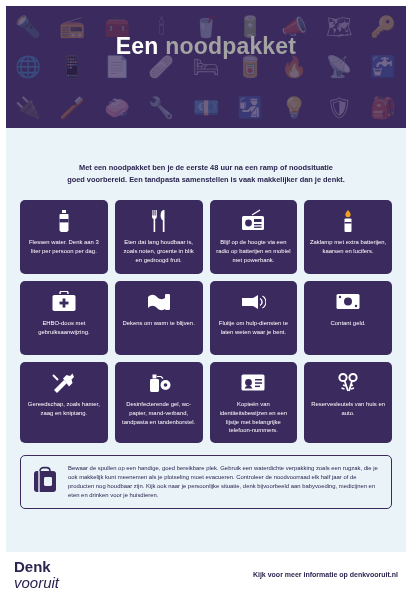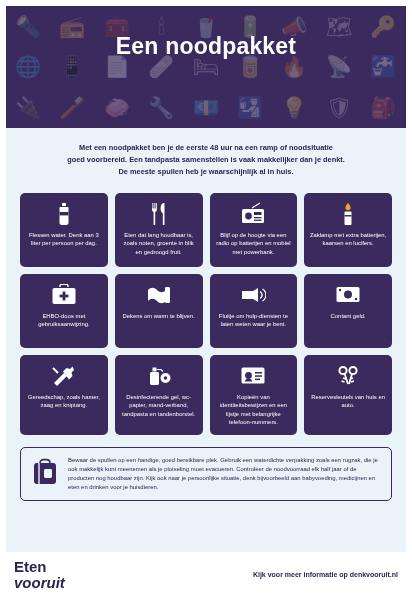--- a/index.html
+++ b/index.html
@@ -50,29 +50,29 @@
     z-index: 2;
     text-align: center;
     padding-top: 26px;
     color: #ffffff;
     font-size: 23px;
     font-weight: bold;
     line-height: 1.22;
     letter-spacing: 0.2px;
   }
   .header-title .accent {
-    color: #ffffff;
+    color: #a3a3a3;
     margin-top: 44px;
   }
 
   
   .body-panel {
     position: relative;
     background: #eaf3f8;
-    padding: 8px 14px 8px 14px;
+    padding: 28px 14px 8px 14px;
     min-height: 424px;
     box-sizing: border-box;
   }
   .intro {
     text-align: center;
     color: #2b2550;
     font-size: 7.4px;
     font-weight: bold;
     line-height: 1.65;
     margin: 6px 8px 14px 8px;
@@ -149,21 +149,21 @@
     box-sizing: border-box;
   }
   .logo {
     color: #2b2550;
     font-weight: bold;
     font-size: 15px;
     line-height: 1.05;
   }
   .logo .line2 {
     font-style: italic;
-    font-weight: bold;
+    font-weight: normal;
     text-align: center;
   }
   .footer-right {
     color: #2b2550;
     font-size: 7px;
     font-weight: bold;
     text-align: right;
     padding-bottom: 2px;
   }
 </style>
@@ -205,21 +205,20 @@
     <div class="header-title">
       <span>Een </span><span class="accent">noodpakket</span><br>
     </div>
   </div>
 
   <div class="body-panel">
 
     <div class="intro">
       <span>Met een noodpakket ben je de eerste 48 uur na een ramp of noodsituatie</span><br>
       <span>goed voorbereid. Een tandpasta samenstellen is vaak makkelijker dan je denkt.</span><br>
-      <span>De meeste spullen heb je waarschijnlijk al in huis.</span>
     </div>
 
     <div class="grid">
 
       <div class="card">
         <div class="icon">
           <svg width="16" height="24" viewBox="0 0 16 24">
               <rect x="6" y="1" width="4" height="3" fill="#fff"></rect>
               <path d="M4.5 5h7c.6 0 1 .5 1 1.2v14.6c0 1.3-.9 2.2-2 2.2h-5c-1.1 0-2-.9-2-2.2V6.2C3.5 5.5 3.9 5 4.5 5z" fill="#fff"></path>
               <rect x="3.5" y="10" width="9" height="3.4" fill="#3b2a5e"></rect>
@@ -369,19 +368,19 @@
             <rect x="12" y="11" width="8" height="9" rx="1.4" fill="#eaf3f8"></rect>
           </svg>
       </div>
       <div class="note-text">Bewaar de spullen op een handige, goed bereikbare plek. Gebruik een waterdichte verpakking zoals een rugzak, die je ook makkelijk kunt meenemen als je plotseling moet evacueren. Controleer de noodvoorraad elk half jaar of de producten nog houdbaar zijn. Kijk ook naar je persoonlijke situatie, denk bijvoorbeeld aan babyvoeding, medicijnen en eten en drinken voor je huisdieren.</div>
     </div>
 
   </div>
 
   <div class="footer">
     <div class="logo">
-      <div>Eten</div>
+      <div>Denk</div>
       <div class="line2">vooruit</div>
     </div>
     <div class="footer-right">Kijk voor meer informatie op denkvooruit.nl</div>
   </div>
 
 </div>
 
 </body></html>

